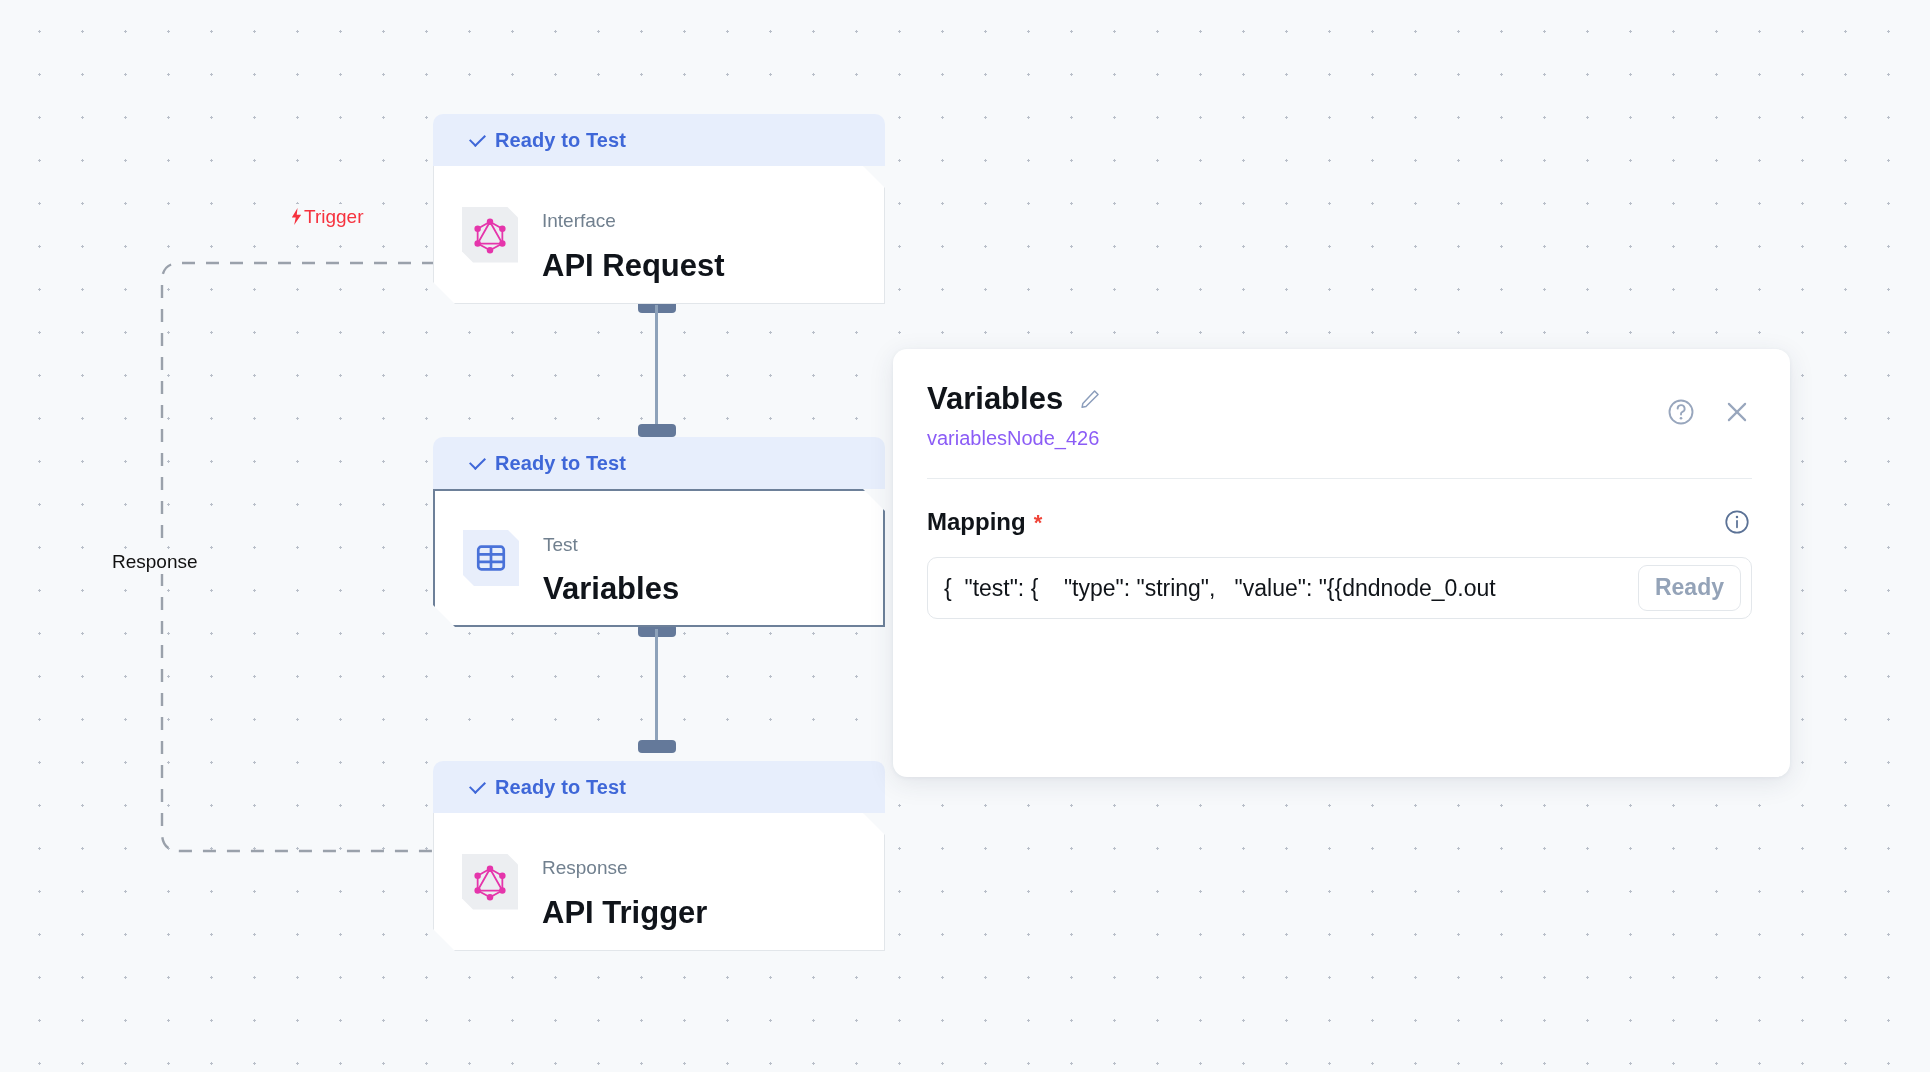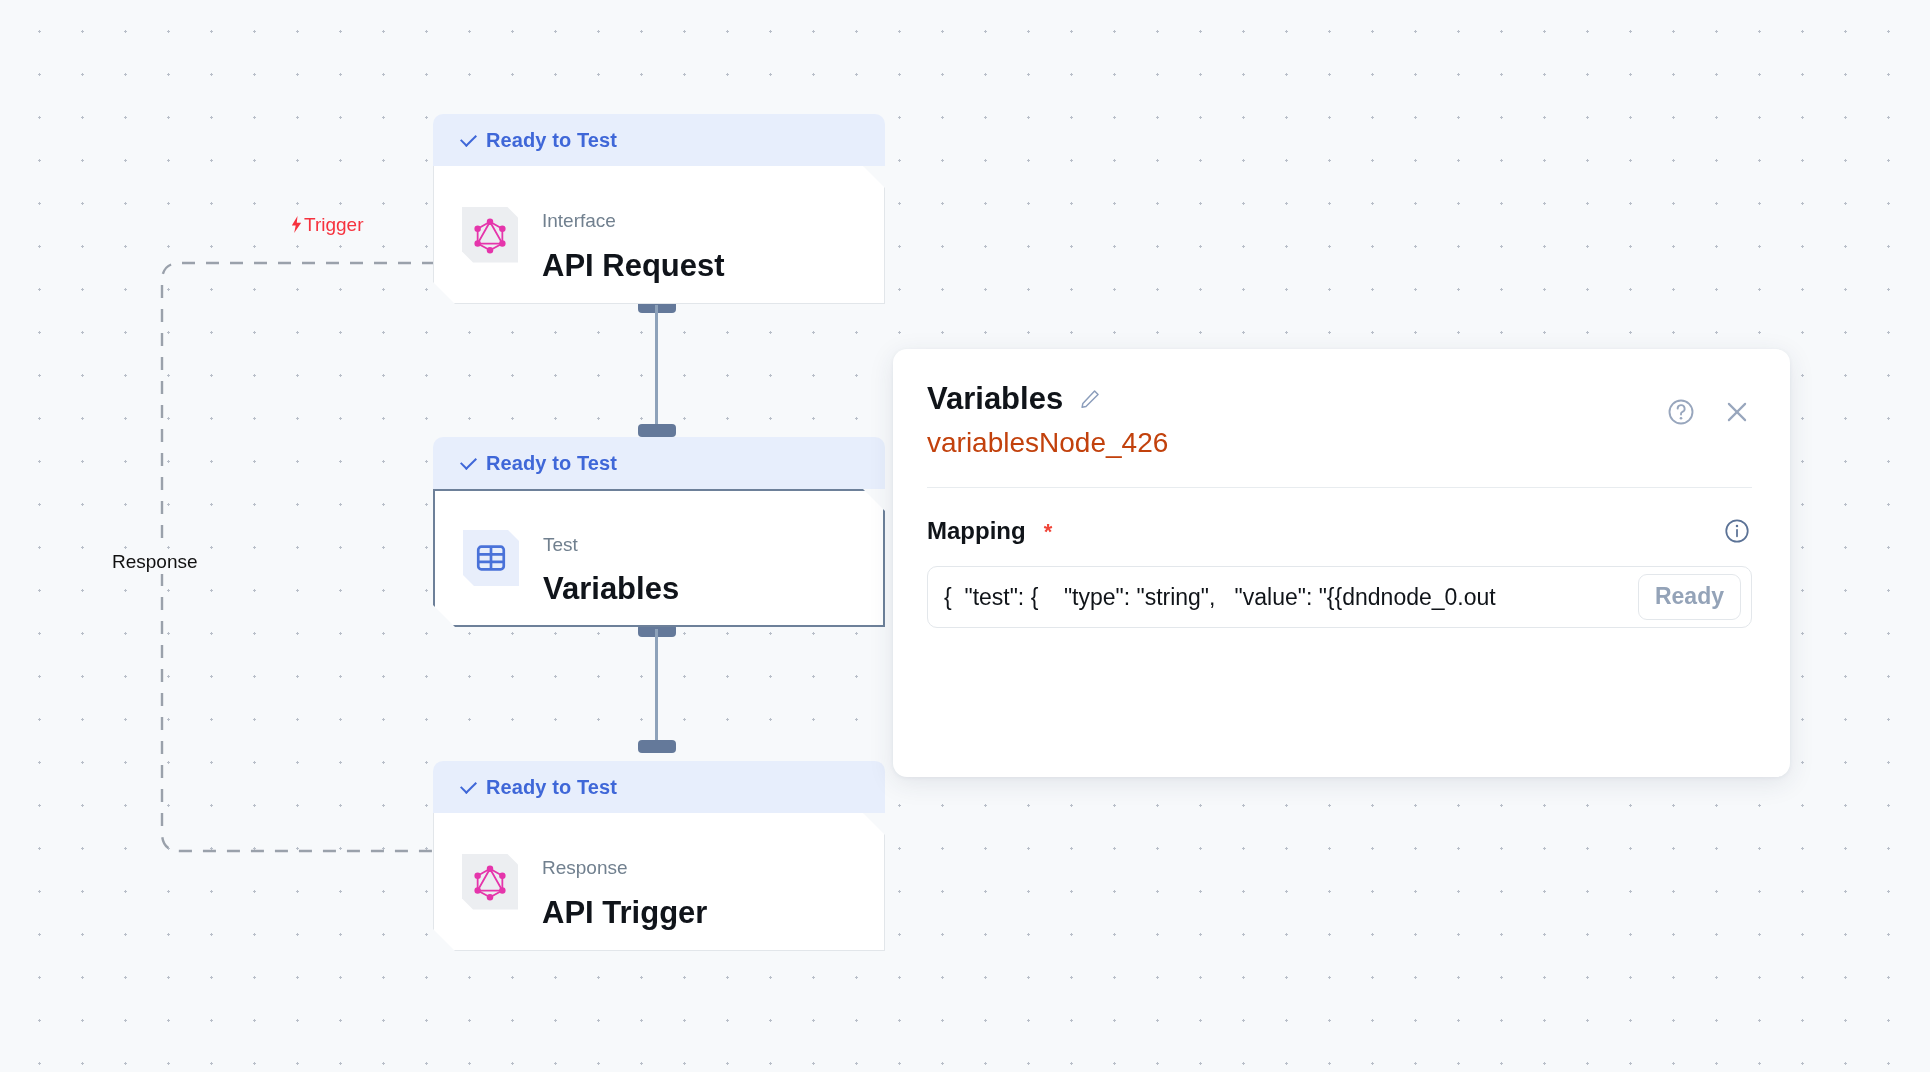--- a/index.html
+++ b/index.html
@@ -80,21 +80,21 @@
     width: 452px;
   }
 
   .node-status {
     height: 52px;
     background: #e7eefc;
     border-radius: 10px 10px 0 0;
     display: flex;
     align-items: center;
     gap: 9px;
-    padding: 0 26px;
+    padding: 0 35px;
   }
 
   .node-status .check {
     width: 18px;
     height: 18px;
     position: relative;
     flex: none;
   }
   .node-status .check::before {
     content: "";
@@ -204,22 +204,22 @@
 
   .panel-title {
     font-size: 31px;
     font-weight: bold;
     color: #101419;
     line-height: 1.05;
   }
 
   .panel-sub {
     margin-top: 11px;
-    font-size: 28px;
-    color: #c2410c;
+    font-size: 20px;
+    color: #8b5cf6;
   }
 
   .panel-actions {
     display: flex;
     align-items: center;
     gap: 26px;
     margin-top: 14px;
   }
 
   .icon-btn {
@@ -244,21 +244,21 @@
     align-items: center;
     justify-content: space-between;
   }
 
   .field-label {
     font-size: 24px;
     font-weight: bold;
     color: #101419;
     display: flex;
     align-items: baseline;
-    gap: 18px;
+    gap: 8px;
   }
 
   .req { color: #f04438; font-size: 22px; }
 
   .input-wrap {
     margin-top: 20px;
     position: relative;
     height: 62px;
     border: 1px solid #e3e7eb;
     border-radius: 10px;
@@ -300,21 +300,21 @@
 </head>
 <body>
 
 <div id="canvas">
 
   <svg id="edges" width="1930" height="1072" viewBox="0 0 1930 1072">
 
     <path d="M 435 263 L 180 263 Q 162 263 162 281 L 162 833 Q 162 851 180 851 L 435 851" fill="none" stroke="#9aa1ab" stroke-width="2.4" stroke-dasharray="13 11"></path>
   </svg>
 
-  <div class="edge-label trigger" style="left:284px; top:212px;">
+  <div class="edge-label trigger" style="left:284px; top:204px;">
     <span class="bolt"></span>
     <span>Trigger</span>
   </div>
 
   <div class="edge-label" style="left:106px; top:549px;">
     <span>Response</span>
   </div>
 
   <div class="handle" style="left:638px; top:300px;"></div>
   <div class="handle-line" style="left:655px; top:305px; height:122px;"></div>

